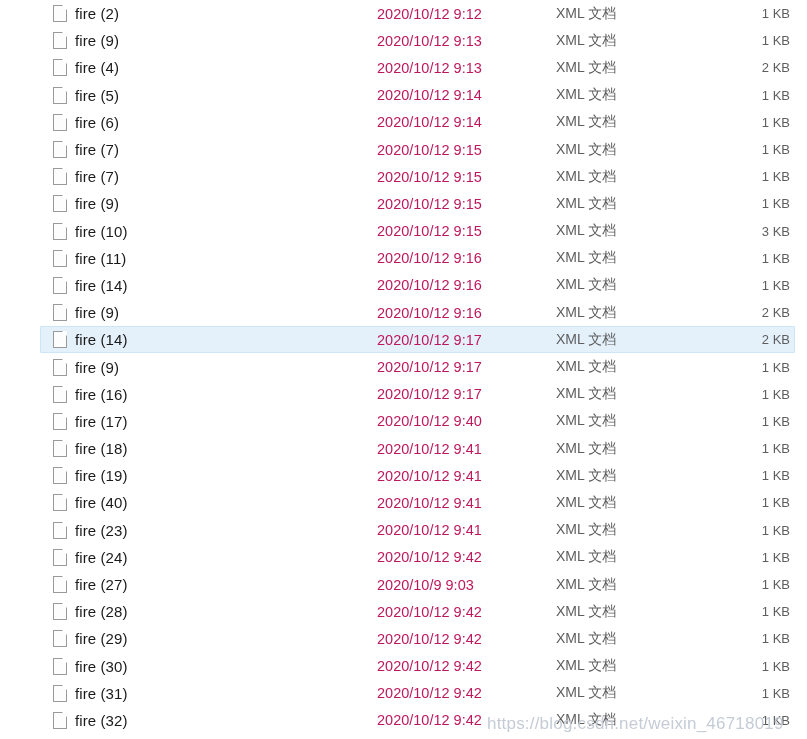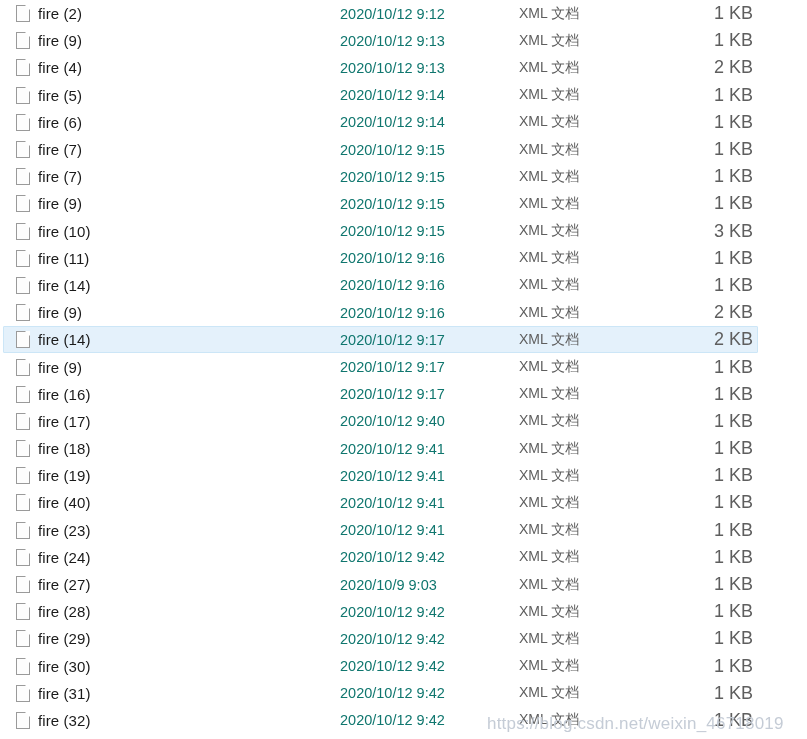--- a/index.html
+++ b/index.html
@@ -22,20 +22,21 @@
     width: 807px;
     height: 739px;
   }
 
   .file-row {
     position: relative;
     height: 27.2px;
     display: flex;
     align-items: center;
     box-sizing: border-box;
+    margin-left: 37px;
   }
 
   .file-row.selected .row-highlight {
     position: absolute;
     left: 3px;
     top: 0px;
     width: 755px;
     height: 27px;
     background: #e4f1fb;
     border: 1px solid #cce6f7;
@@ -92,38 +93,38 @@
     height: 0;
     border-left: 5px solid transparent;
     border-top: 5px solid #ffffff;
   }
 
   
   .col-date {
     position: absolute;
     left: 340px;
     font-size: 14.5px;
-    color: #0f766e;
+    color: #be185d;
   }
 
   
   .col-type {
     position: absolute;
     left: 519px;
     font-size: 14px;
     color: #5e5e5e;
   }
 
   
   .col-size {
     position: absolute;
     left: 640px;
     width: 113px;
     text-align: right;
-    font-size: 18px;
+    font-size: 13px;
     color: #5e5e5e;
   }
 
   
   #watermark {
     position: absolute;
     left: 487px;
     top: 714px;
     font-size: 17px;
     color: #c5ccd6;

